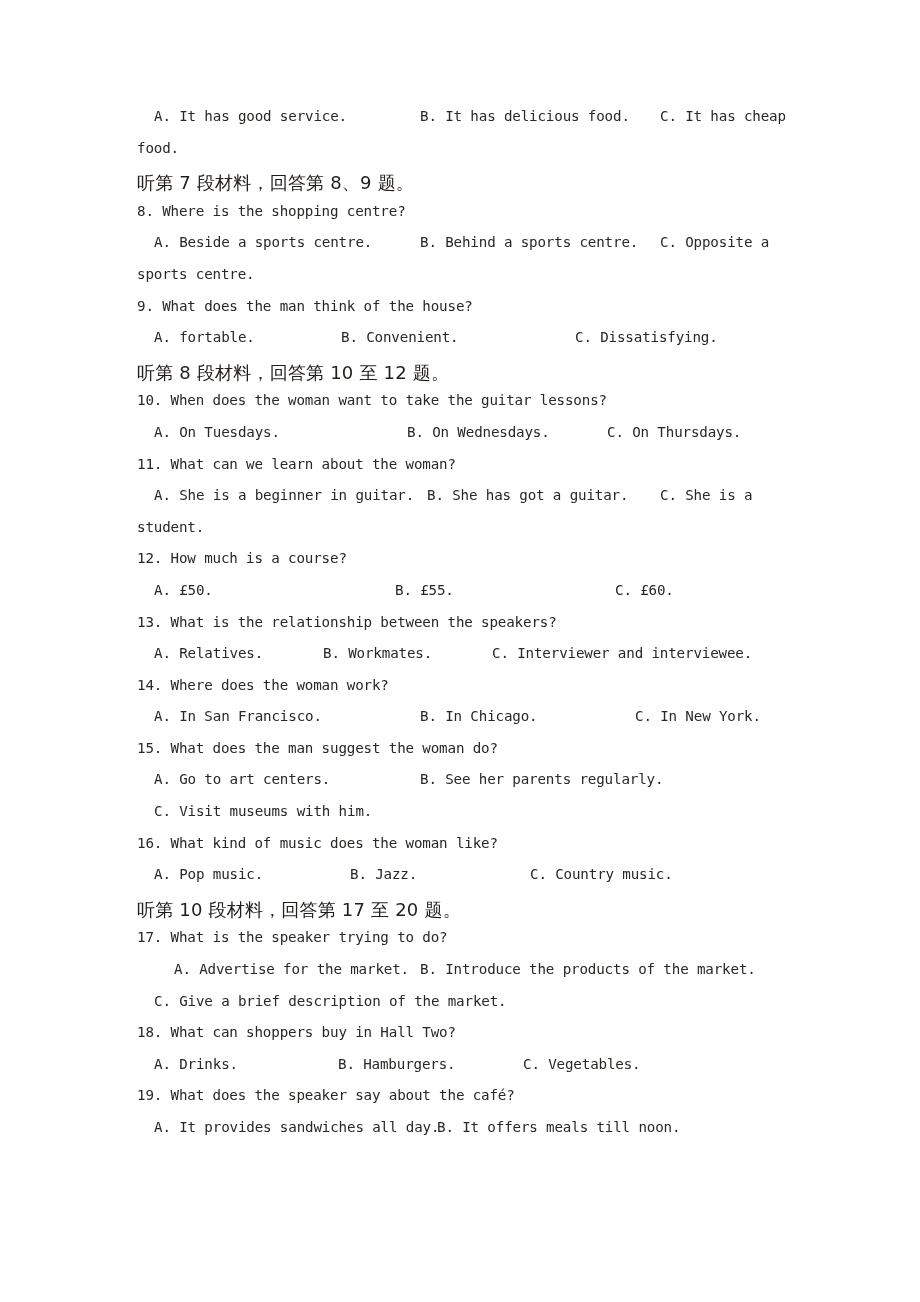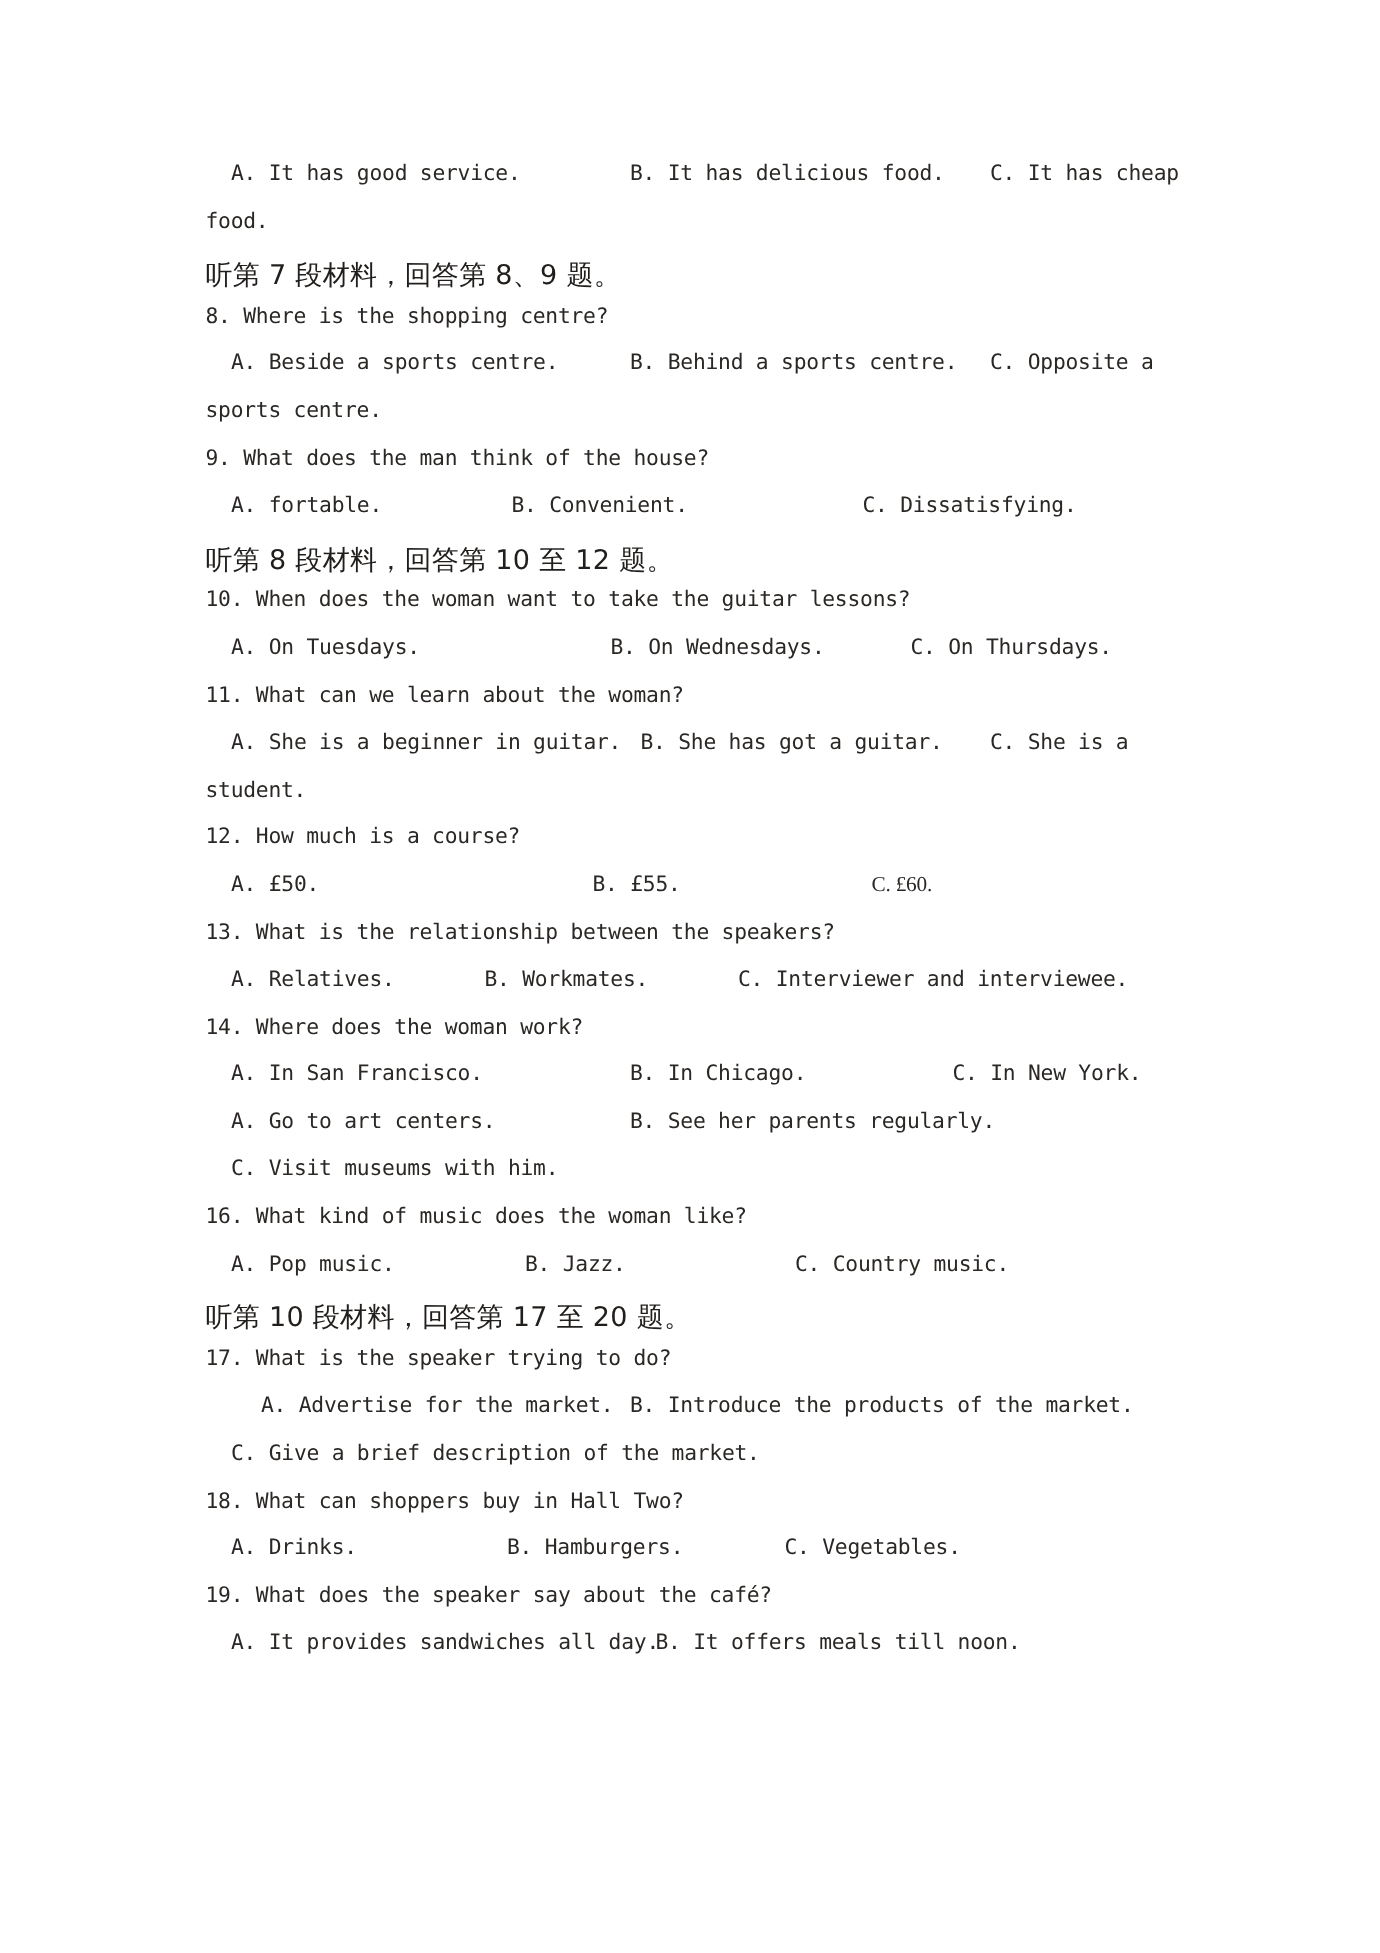--- a/index.html
+++ b/index.html
@@ -106,34 +106,35 @@
       <div class="line en">
         <span class="opt" style="left: 17px;">A. She is a beginner in guitar.</span>
         <span class="opt" style="left: 290px;">B. She has got a guitar.</span>
         <span class="opt" style="left: 523px;">C. She is a</span>
       </div>
       <div class="line en cont"><span>student.</span></div>
       <div class="line en q"><span>12. How much is a course?</span></div>
       <div class="line en">
         <span class="opt" style="left: 17px;">A.  £50.</span>
         <span class="opt" style="left: 258px;">B.  £55.</span>
-        <span class="opt" style="left: 444px; font-family: Liberation Serif, serif;">C.  £60.</span>
+        <span class="opt" style="left: 478px;">C.  £60.</span>
       </div>
       <div class="line en q"><span>13. What is the relationship between the speakers?</span></div>
       <div class="line en">
         <span class="opt" style="left: 17px;">A. Relatives.</span>
         <span class="opt" style="left: 186px;">B. Workmates.</span>
         <span class="opt" style="left: 355px;">C. Interviewer and interviewee.</span>
       </div>
       <div class="line en q"><span>14. Where does the woman work?</span></div>
       <div class="line en">
         <span class="opt" style="left: 17px;">A. In San Francisco.</span>
         <span class="opt" style="left: 283px;">B. In Chicago.</span>
         <span class="opt" style="left: 498px;">C. In New York.</span>
       </div>
+      <div class="line en q"><span>15. What does the man suggest the woman do?</span></div>
       <div class="line en">
         <span class="opt" style="left: 17px;">A. Go to art centers.</span>
         <span class="opt" style="left: 283px;">B. See her parents regularly.</span>
       </div>
       <div class="line en">
         <span class="opt" style="left: 17px;">C. Visit museums with him.</span>
       </div>
       <div class="line en q"><span>16. What kind of music does the woman like?</span></div>
       <div class="line en">
         <span class="opt" style="left: 17px;">A. Pop music.</span>

